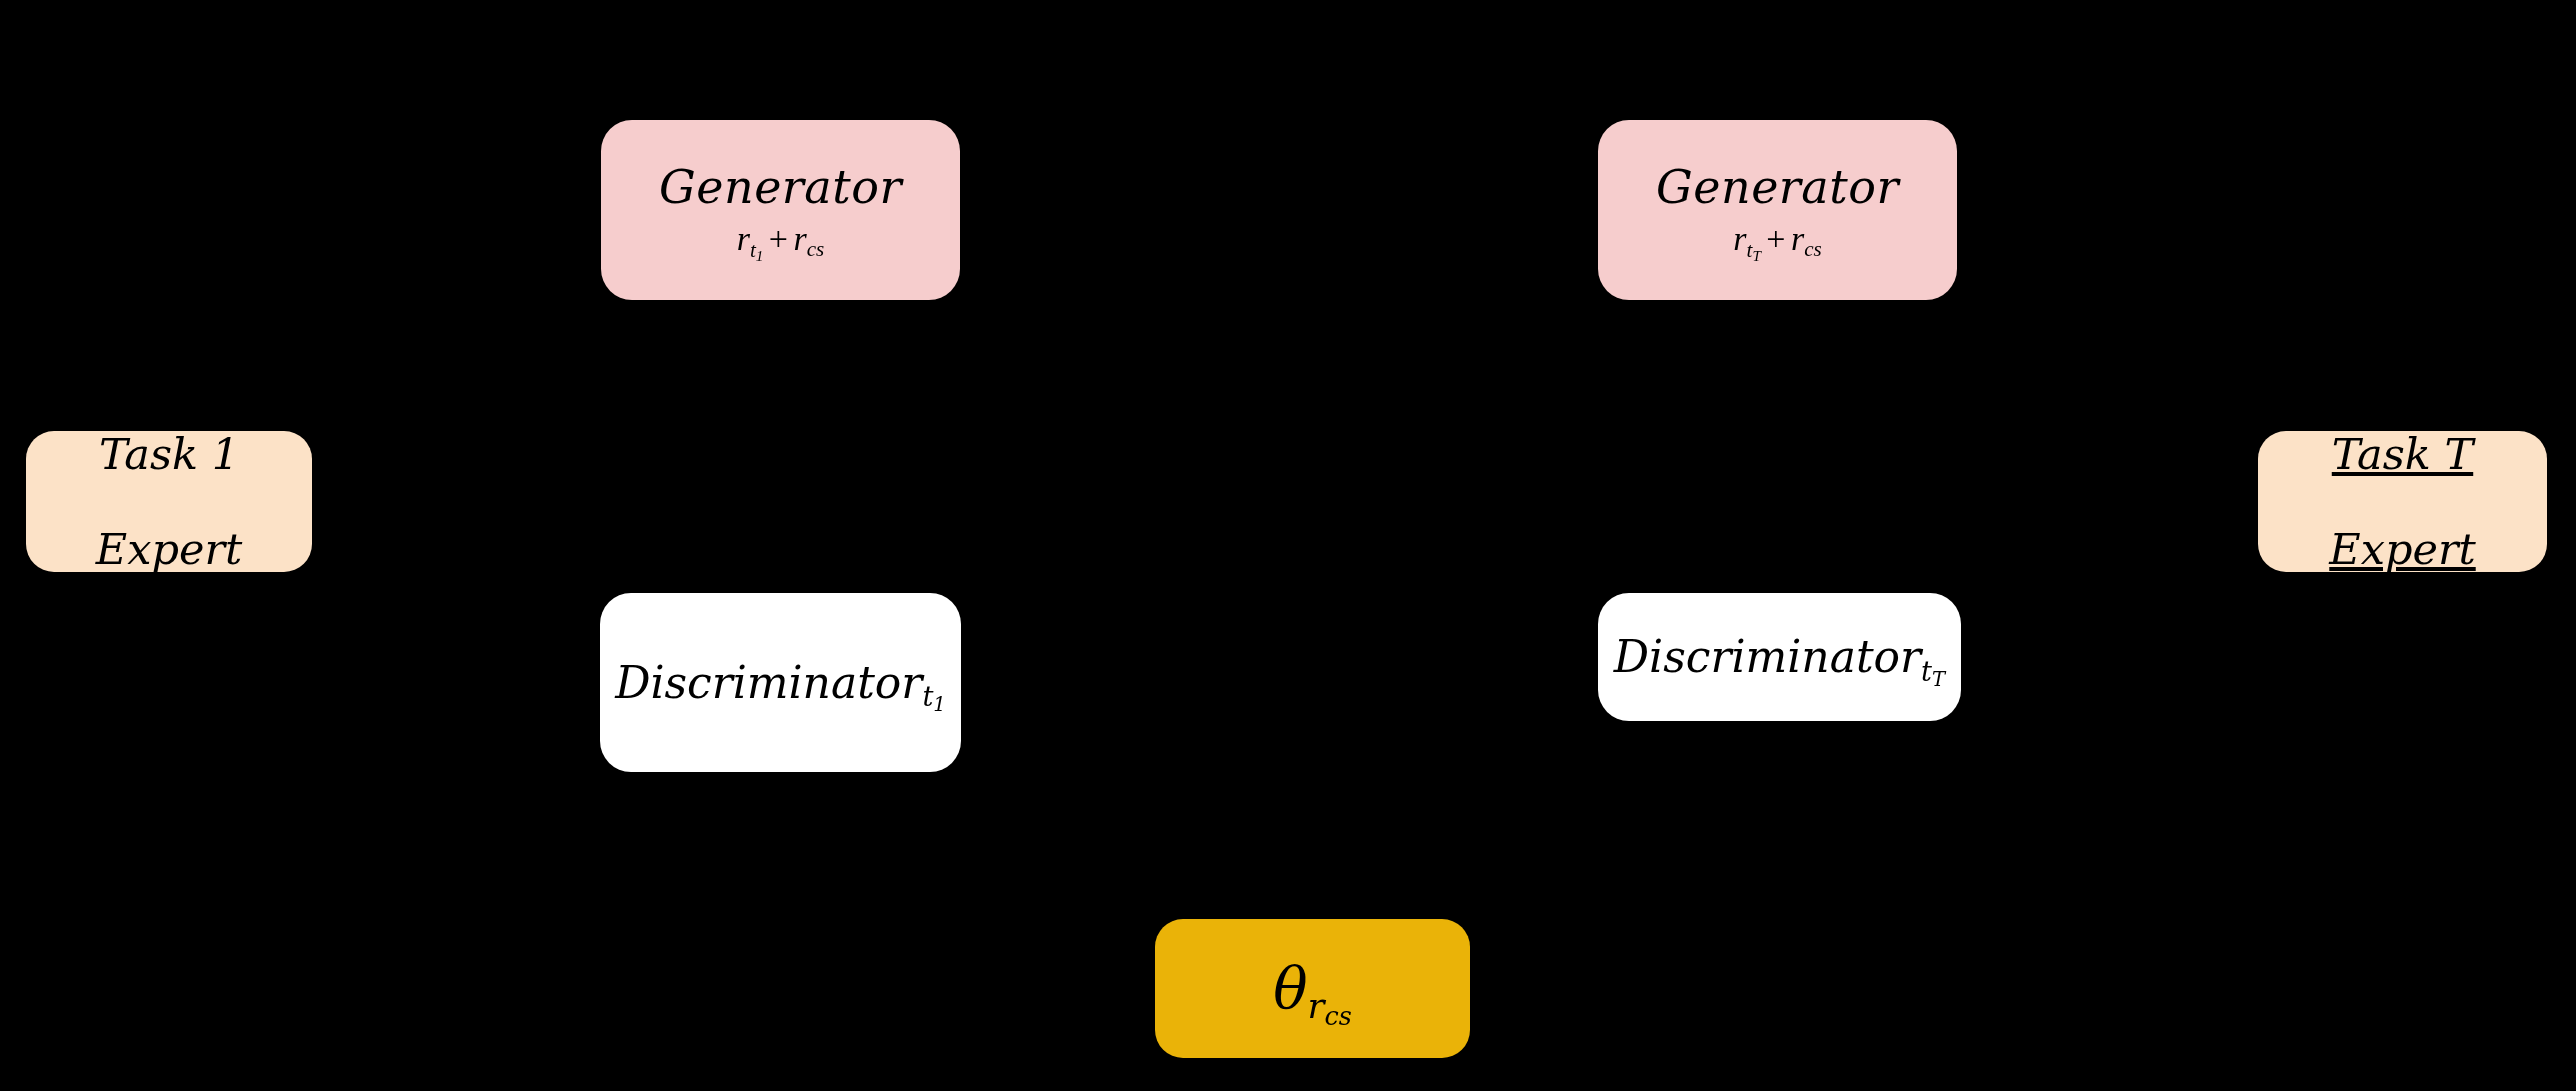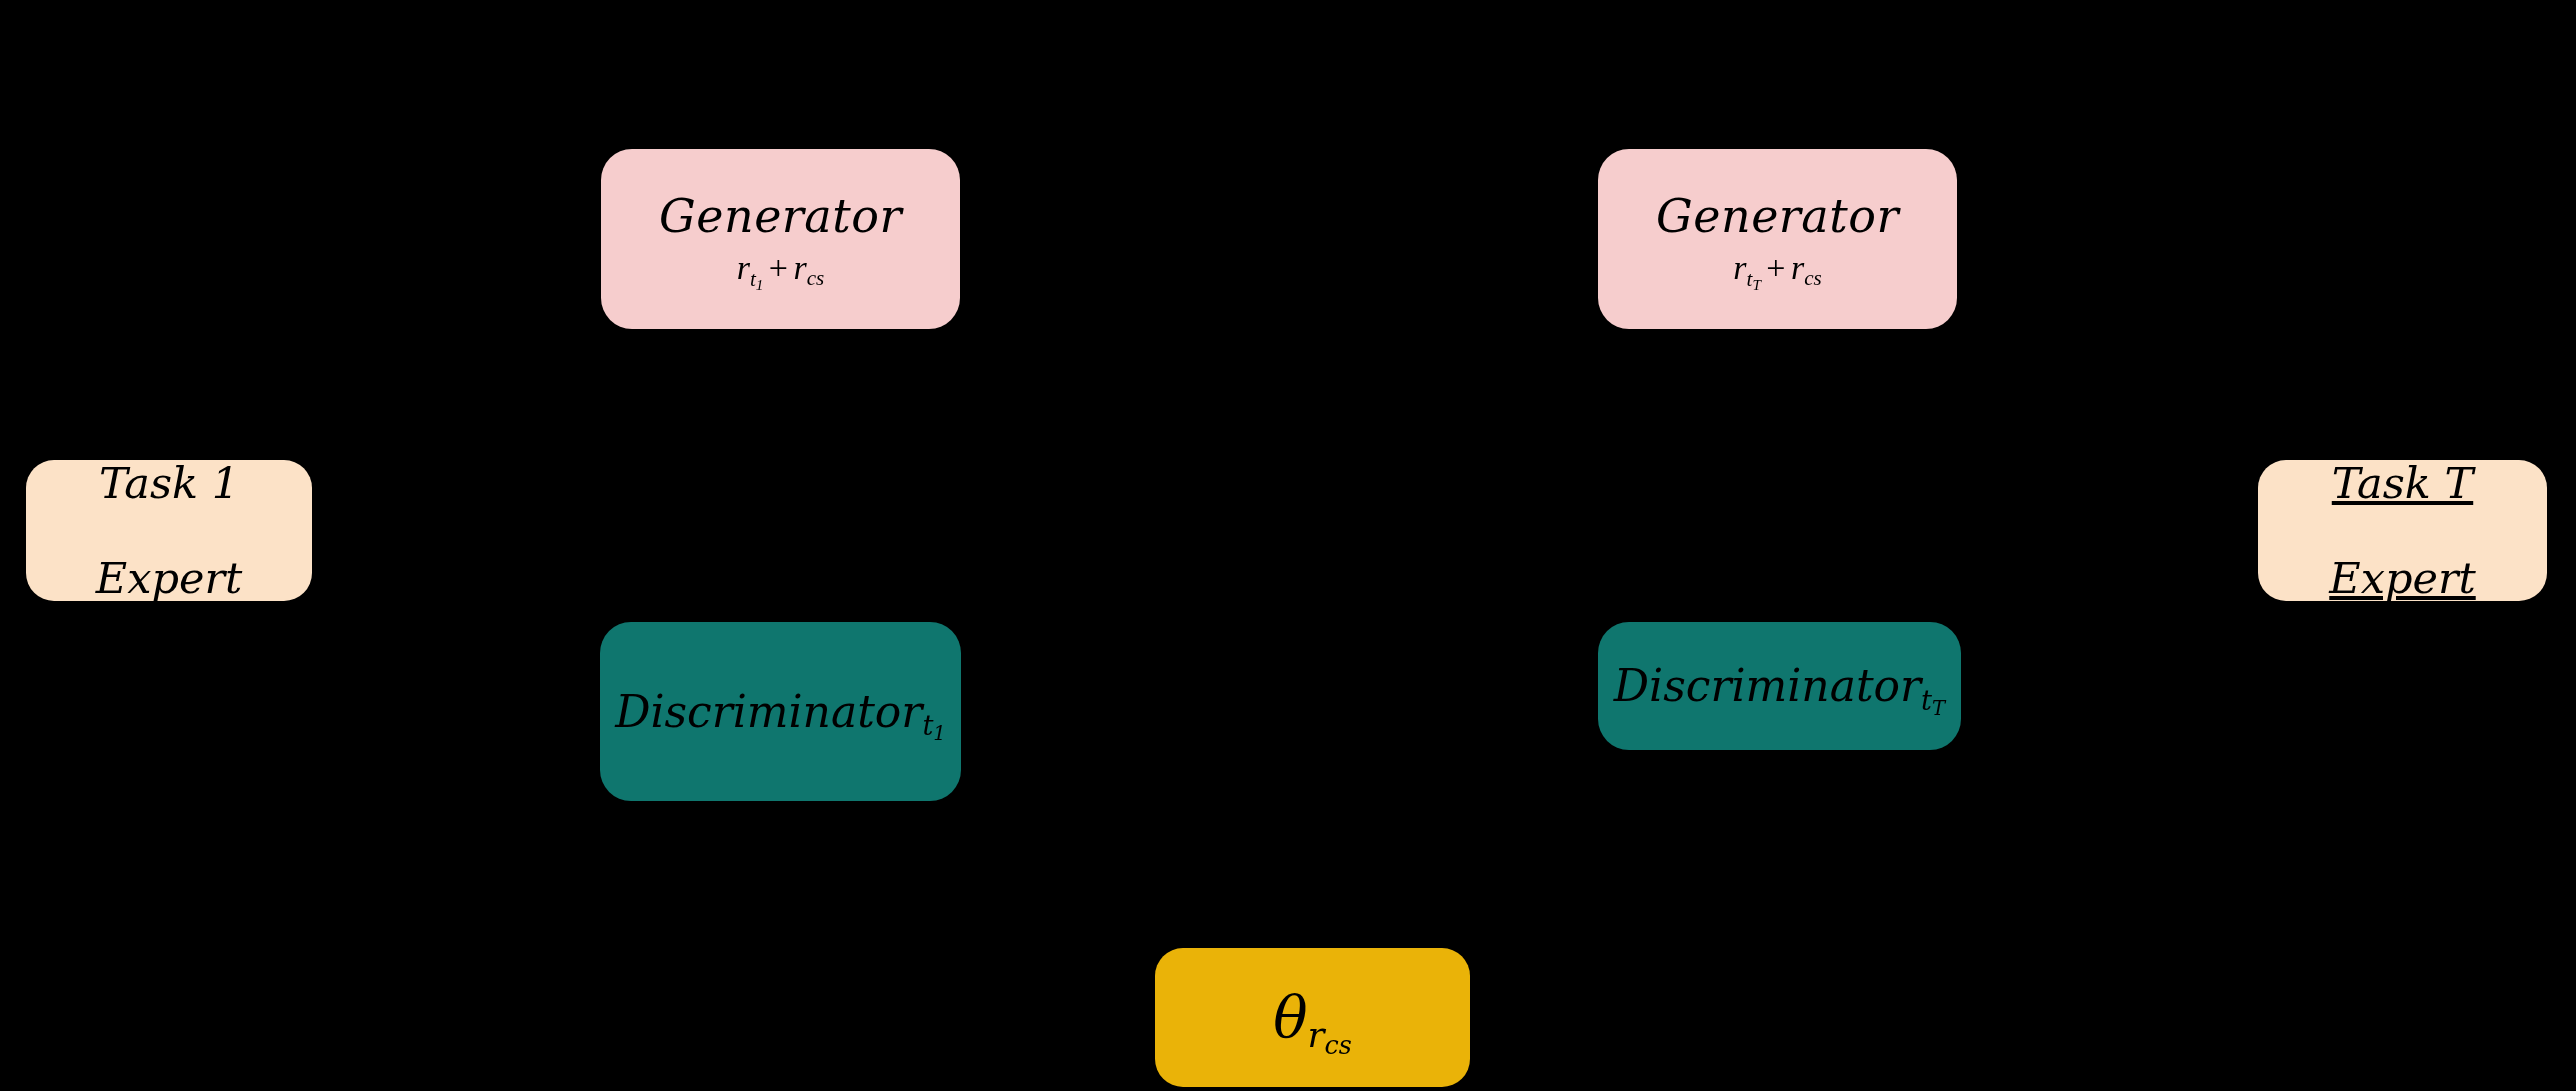--- a/index.html
+++ b/index.html
@@ -19,21 +19,20 @@
     position: absolute;
     box-sizing: border-box;
     display: flex;
     flex-direction: column;
     align-items: center;
     justify-content: center;
     color: #000000;
     text-align: center;
     line-height: 1.12;
     white-space: nowrap;
-    margin-top: 29px;
   }
   .node-label {
     font-style: italic;
     display: block;
   }
   .mathrow {
     font-style: italic;
     display: inline-block;
   }
   sub.sb {
@@ -60,21 +59,21 @@
     font-size: 46px;
   }
   .gen .node-label { letter-spacing: 0.5px; }
   .gen .mathrow { margin-top: 7.4px; font-size: 34px; font-family: Liberation Serif, serif; }
 
   #gen-1 { left: 601px;  top: 120px; width: 359px; height: 180px; }
   #gen-T { left: 1598px; top: 120px; width: 359px; height: 180px; }
 
   
   .disc {
-    background: #0f766e;
+    background: #ffffff;
     border-radius: 31px;
     font-size: 44px;
   }
   #disc-1 { left: 600px;  top: 593px; width: 361px; height: 179px; }
   #disc-T { left: 1598px; top: 593px; width: 363px; height: 128px; }
 
   
   .task {
     background: #fce2c7;
     border-radius: 28px;

